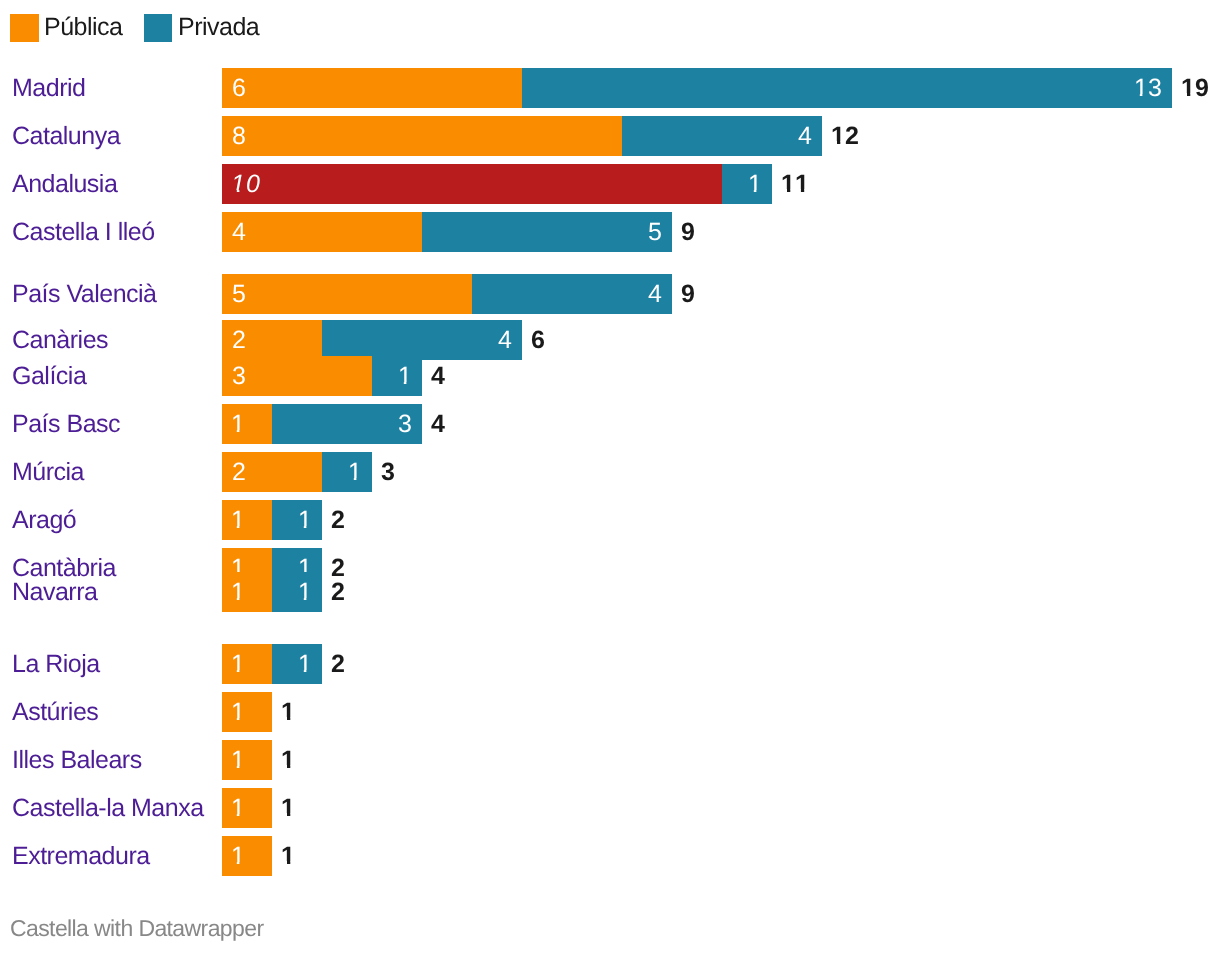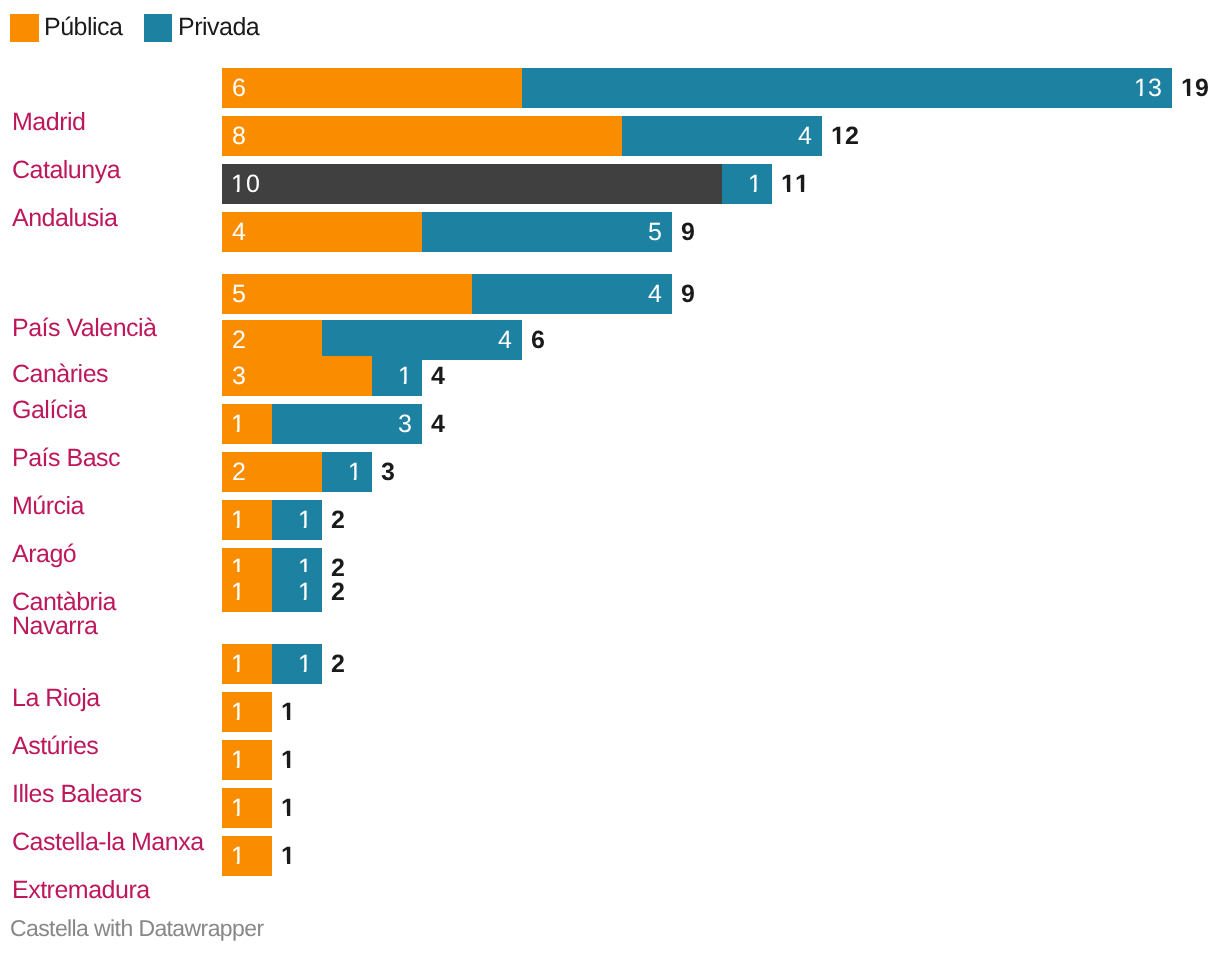--- a/index.html
+++ b/index.html
@@ -20,21 +20,21 @@
   .legend { position:absolute; left:10px; top:14px; height:28px; display:flex; align-items:center; }
   .legend-item { display:flex; align-items:center; margin-right:21px; }
   .legend-swatch { width:28.5px; height:28px; display:block; }
   .legend-label { font-size:25px; color:#1a1a1a; margin-left:5.5px; line-height:1; letter-spacing:-0.5px; position:relative; top:-1px; }
 
   
   .row { position:absolute; left:0; width:1220px; height:40px; }
   .row-label {
     position:absolute; left:12px; top:0; height:40px;
     display:flex; align-items:center;
-    font-size:25px; color:#be185d; white-space:nowrap; letter-spacing:-0.5px;margin-top:34px;
+    font-size:25px; color:#4c1d95; white-space:nowrap; letter-spacing:-0.5px;
   }
   .bars { position:absolute; left:222px; top:0; height:40px; display:flex; align-items:stretch; }
   .seg { position:relative; height:40px; }
   .seg.pub { background:#fa8c00; }
   .seg.priv { background:#1d81a2;padding-left:12px; }
   .seg-val {
     position:absolute; top:0; height:40px; line-height:40px;
     font-size:25px; color:#ffffff; white-space:nowrap;
   }
   .seg-val > span, .total > span { display:inline-block; height:40px; line-height:40px; vertical-align:top; }
@@ -98,30 +98,31 @@
           </div>
         <div class="seg priv" style="width: 200px; background: rgb(29, 129, 162);">
             <span class="seg-val"><span>4</span></span>
           </div>
       </div>
       <div class="total" style="left:831px"><span class="d1b">1</span><span>2</span></div>
     </div>
     <div class="row" style="top:164px">
       <div class="row-label">Andalusia</div>
       <div class="bars" style="left: 222px;">
-        <div class="seg pub" style="width: 500px; background: #404040;">
+        <div class="seg pub" style="width: 500px; background: #b91c1c; font-style: italic;">
             <span class="seg-val"><span class="d1">1</span><span>0</span></span>
           </div>
         <div class="seg priv" style="width: 50px; background: rgb(29, 129, 162);">
             <span class="seg-val"><span class="d1">1</span></span>
           </div>
       </div>
       <div class="total" style="left:781px"><span class="d1b">1</span><span class="d1b">1</span></div>
     </div>
     <div class="row" style="top:212px">
+      <div class="row-label">Castella I lleó</div>
       <div class="bars" style="left: 222px;">
         <div class="seg pub" style="width: 200px; background: rgb(250, 140, 0);">
             <span class="seg-val"><span>4</span></span>
           </div>
         <div class="seg priv" style="width: 250px; background: rgb(29, 129, 162);">
             <span class="seg-val"><span>5</span></span>
           </div>
       </div>
       <div class="total" style="left:681px"><span>9</span></div>
     </div>

